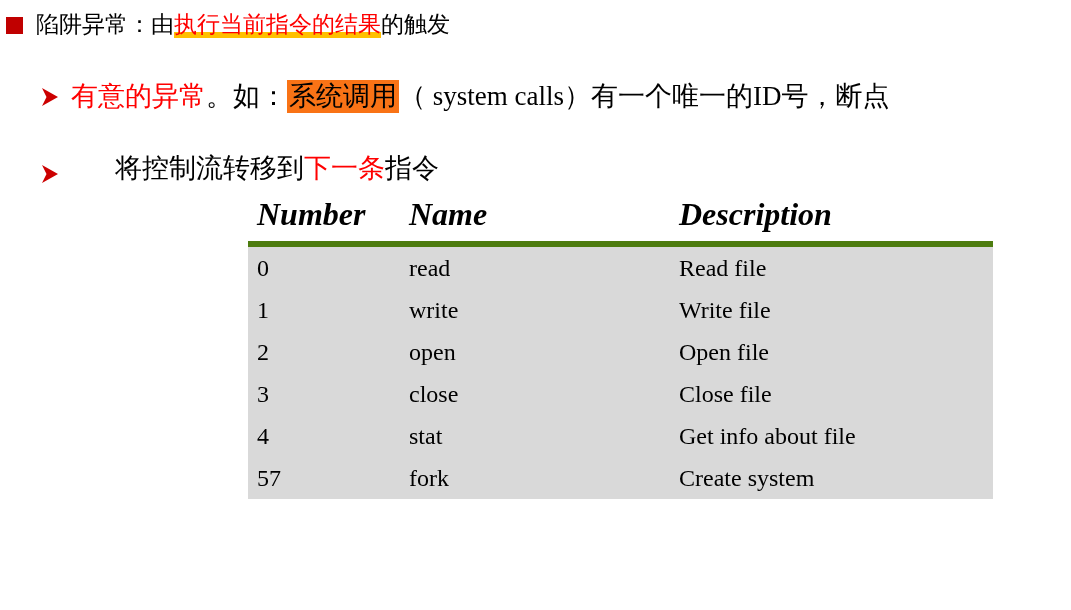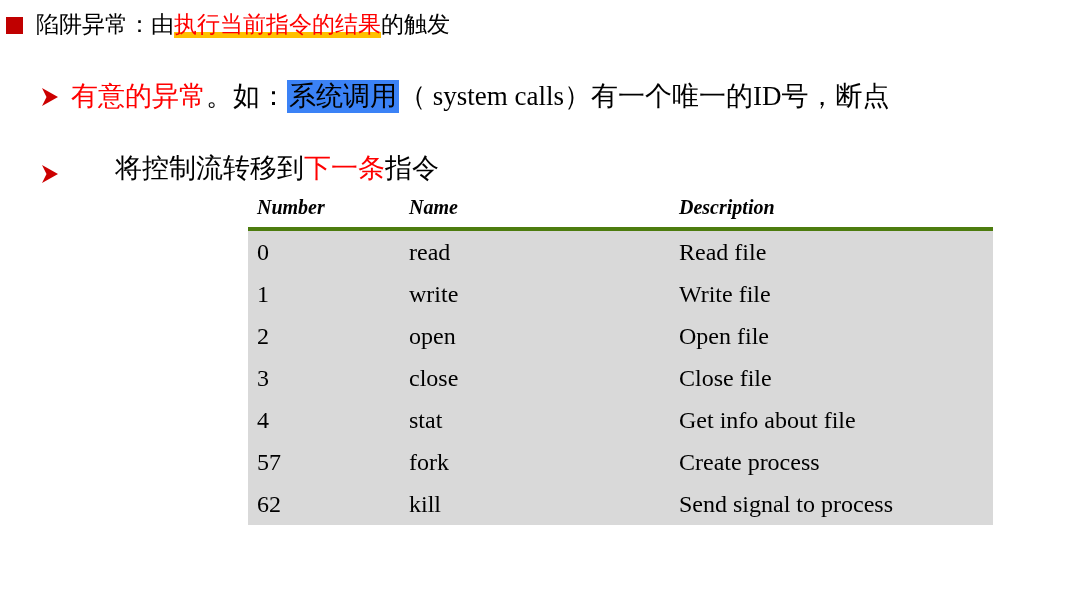--- a/index.html
+++ b/index.html
@@ -72,45 +72,45 @@
     flex: 0 0 auto;
     display: inline-block;
     position: relative;
     top: 1px;
   }
   .l2-text {
     font-size: 27px;
     line-height: 32px;
   }
   .hl {
-    background: #3b82f6;
+    background: #f97316;
     color: #000000;
     padding: 1px 2px 2px 2px;
   }
 
   
   .table-wrap {
     position: absolute;
     left: 248px;
     top: 196px;
     width: 745px;
   }
   .tbl {
     border-collapse: collapse;
     width: 745px;
     table-layout: fixed;
   }
   .tbl th {
     font-style: italic;
     font-weight: bold;
-    font-size: 20px;
+    font-size: 32px;
     text-align: left;
     padding: 0 0 8px 0;
     background: #ffffff;
-    border-bottom: 4px solid #4d7c0f;
+    border-bottom: 6px solid #4d7c0f;
     white-space: nowrap;
   }
   .tbl td {
     font-size: 24px;
     background: #D9D9D9;
     padding: 7px 0 7px 0;
     line-height: 28px;
     white-space: nowrap;
   }
   .col-num { width: 152px; padding-left: 9px !important; }
@@ -177,22 +177,17 @@
           <td class="col-desc">Close file</td>
         </tr>
         <tr>
           <td class="col-num">4</td>
           <td class="col-name">stat</td>
           <td class="col-desc">Get info about file</td>
         </tr>
         <tr>
           <td class="col-num">57</td>
           <td class="col-name">fork</td>
-          <td class="col-desc">Create process</td>
-        </tr>
-        <tr>
-          <td class="col-num">62</td>
-          <td class="col-name">kill</td>
-          <td class="col-desc">Send signal to process</td>
+          <td class="col-desc">Create system</td>
         </tr>
       </tbody>
   </table>
 </div>
 
 </body></html>

